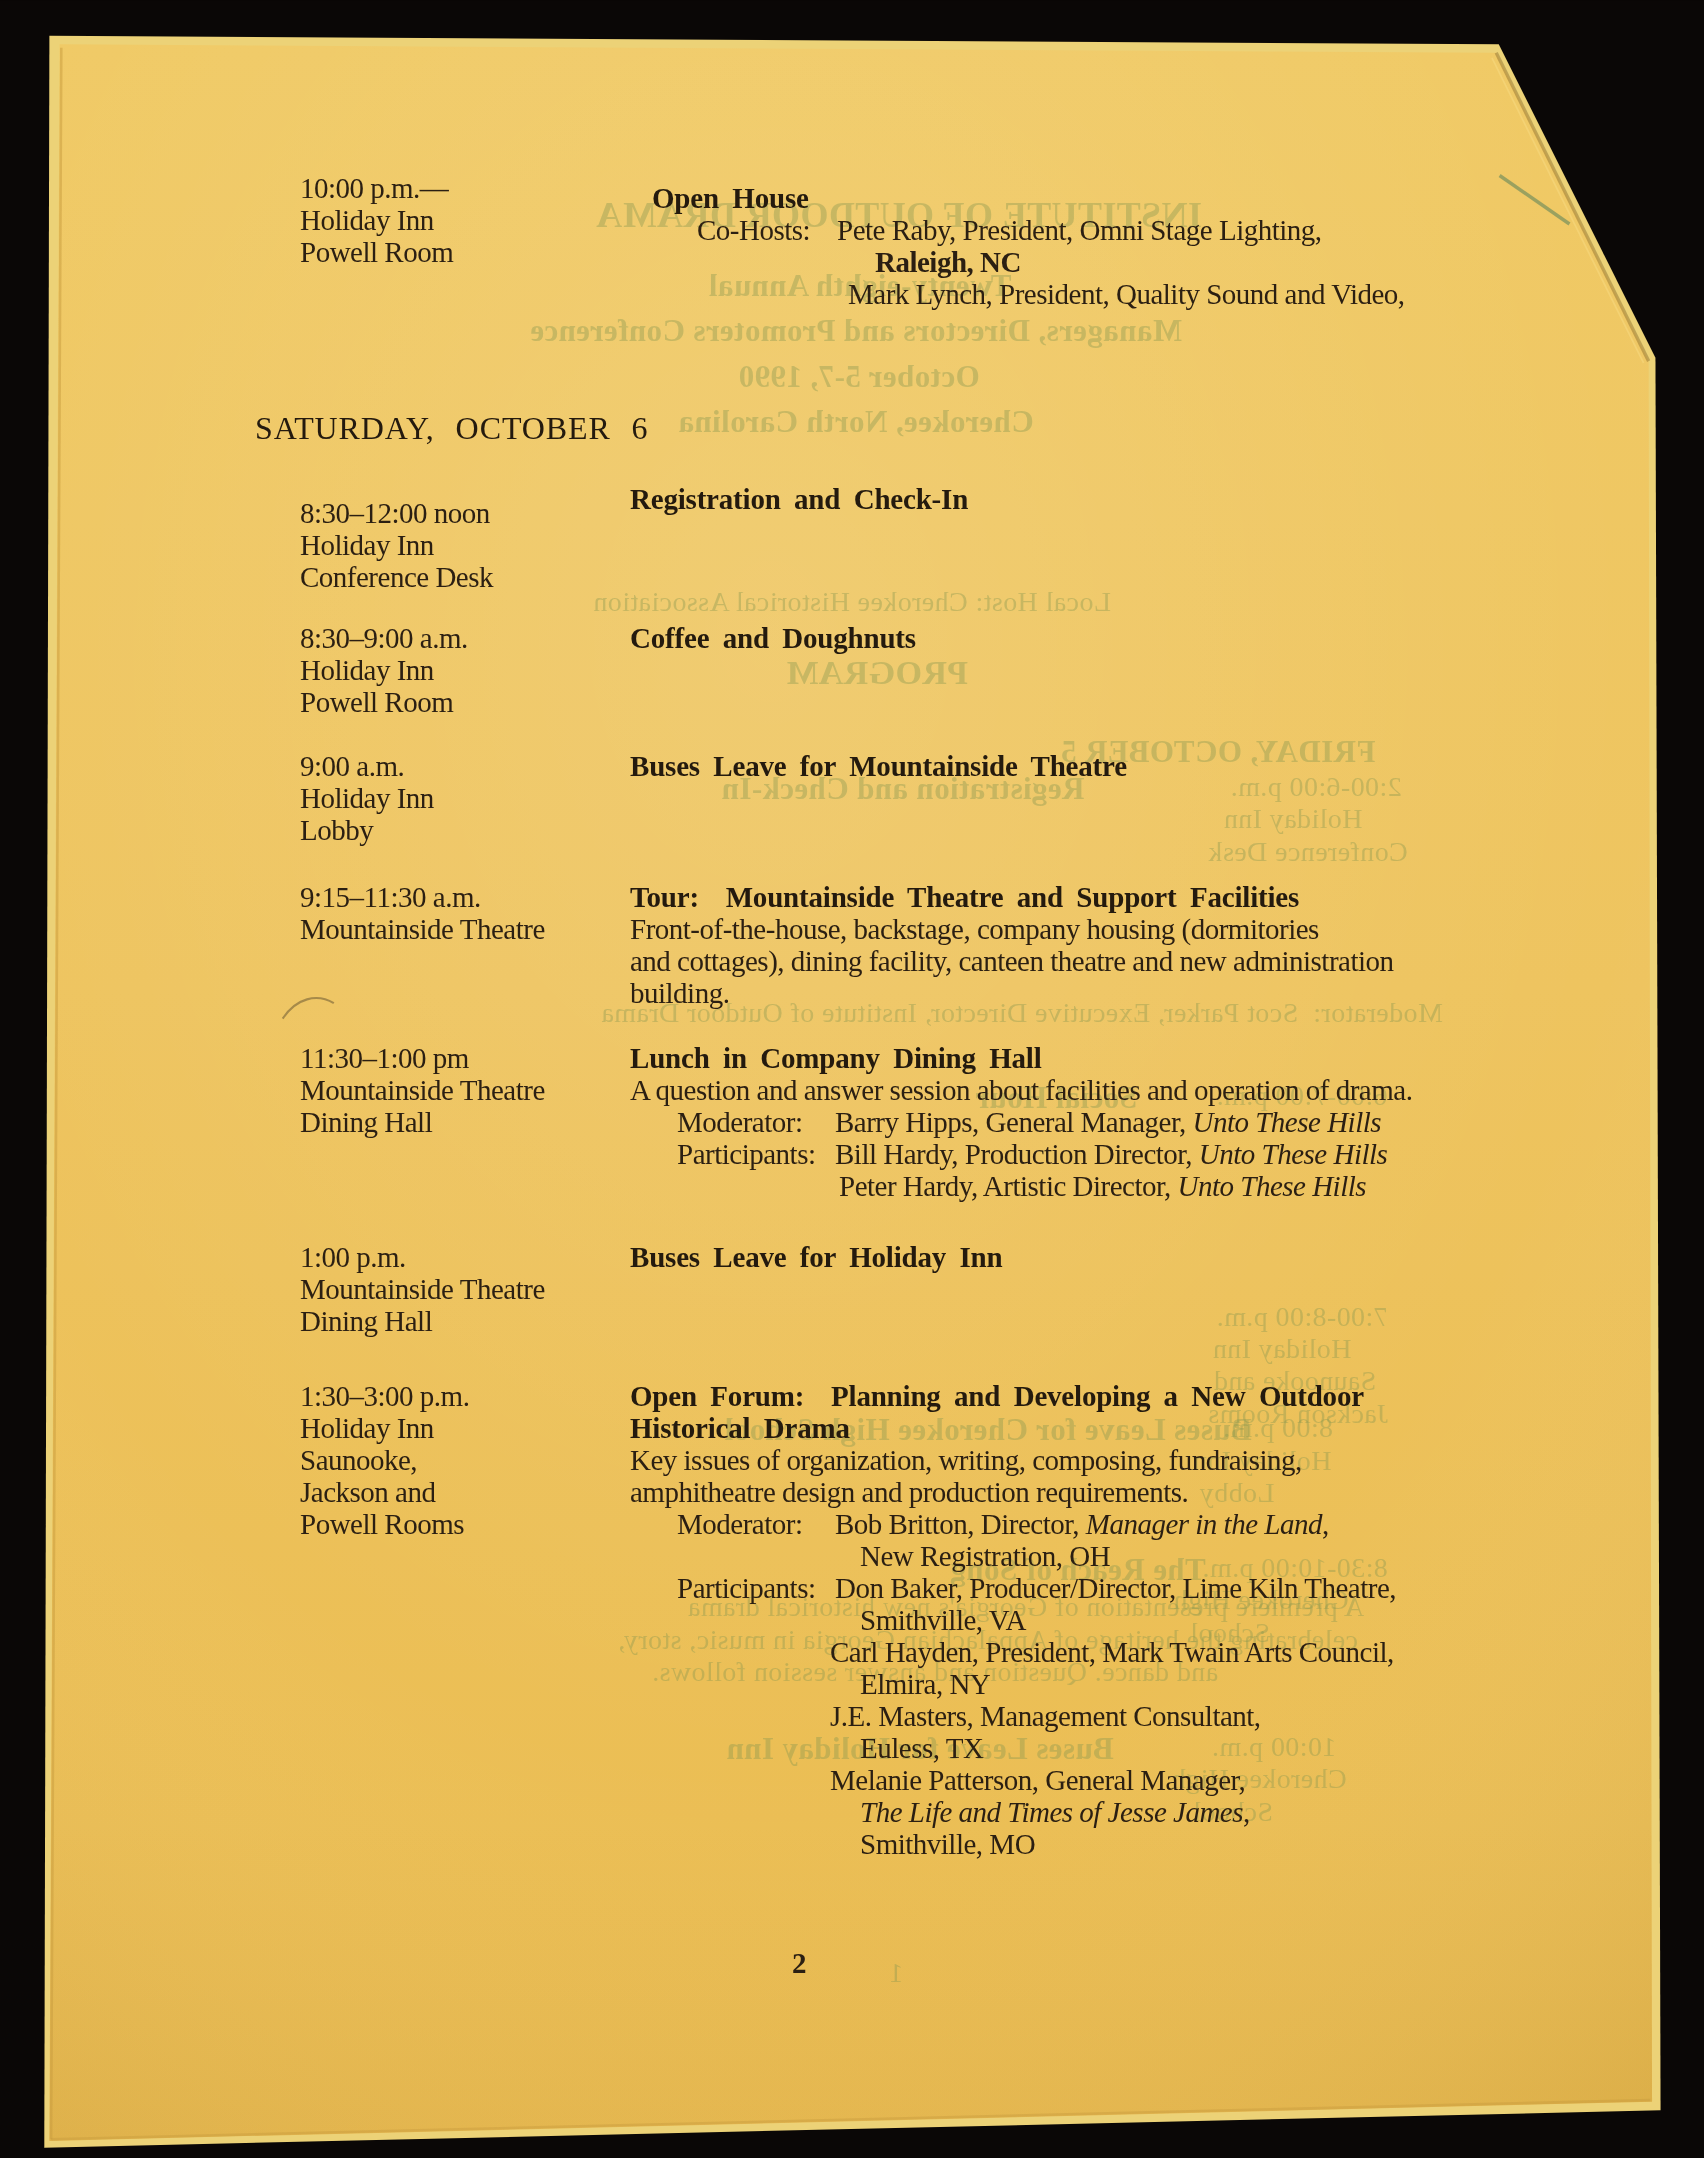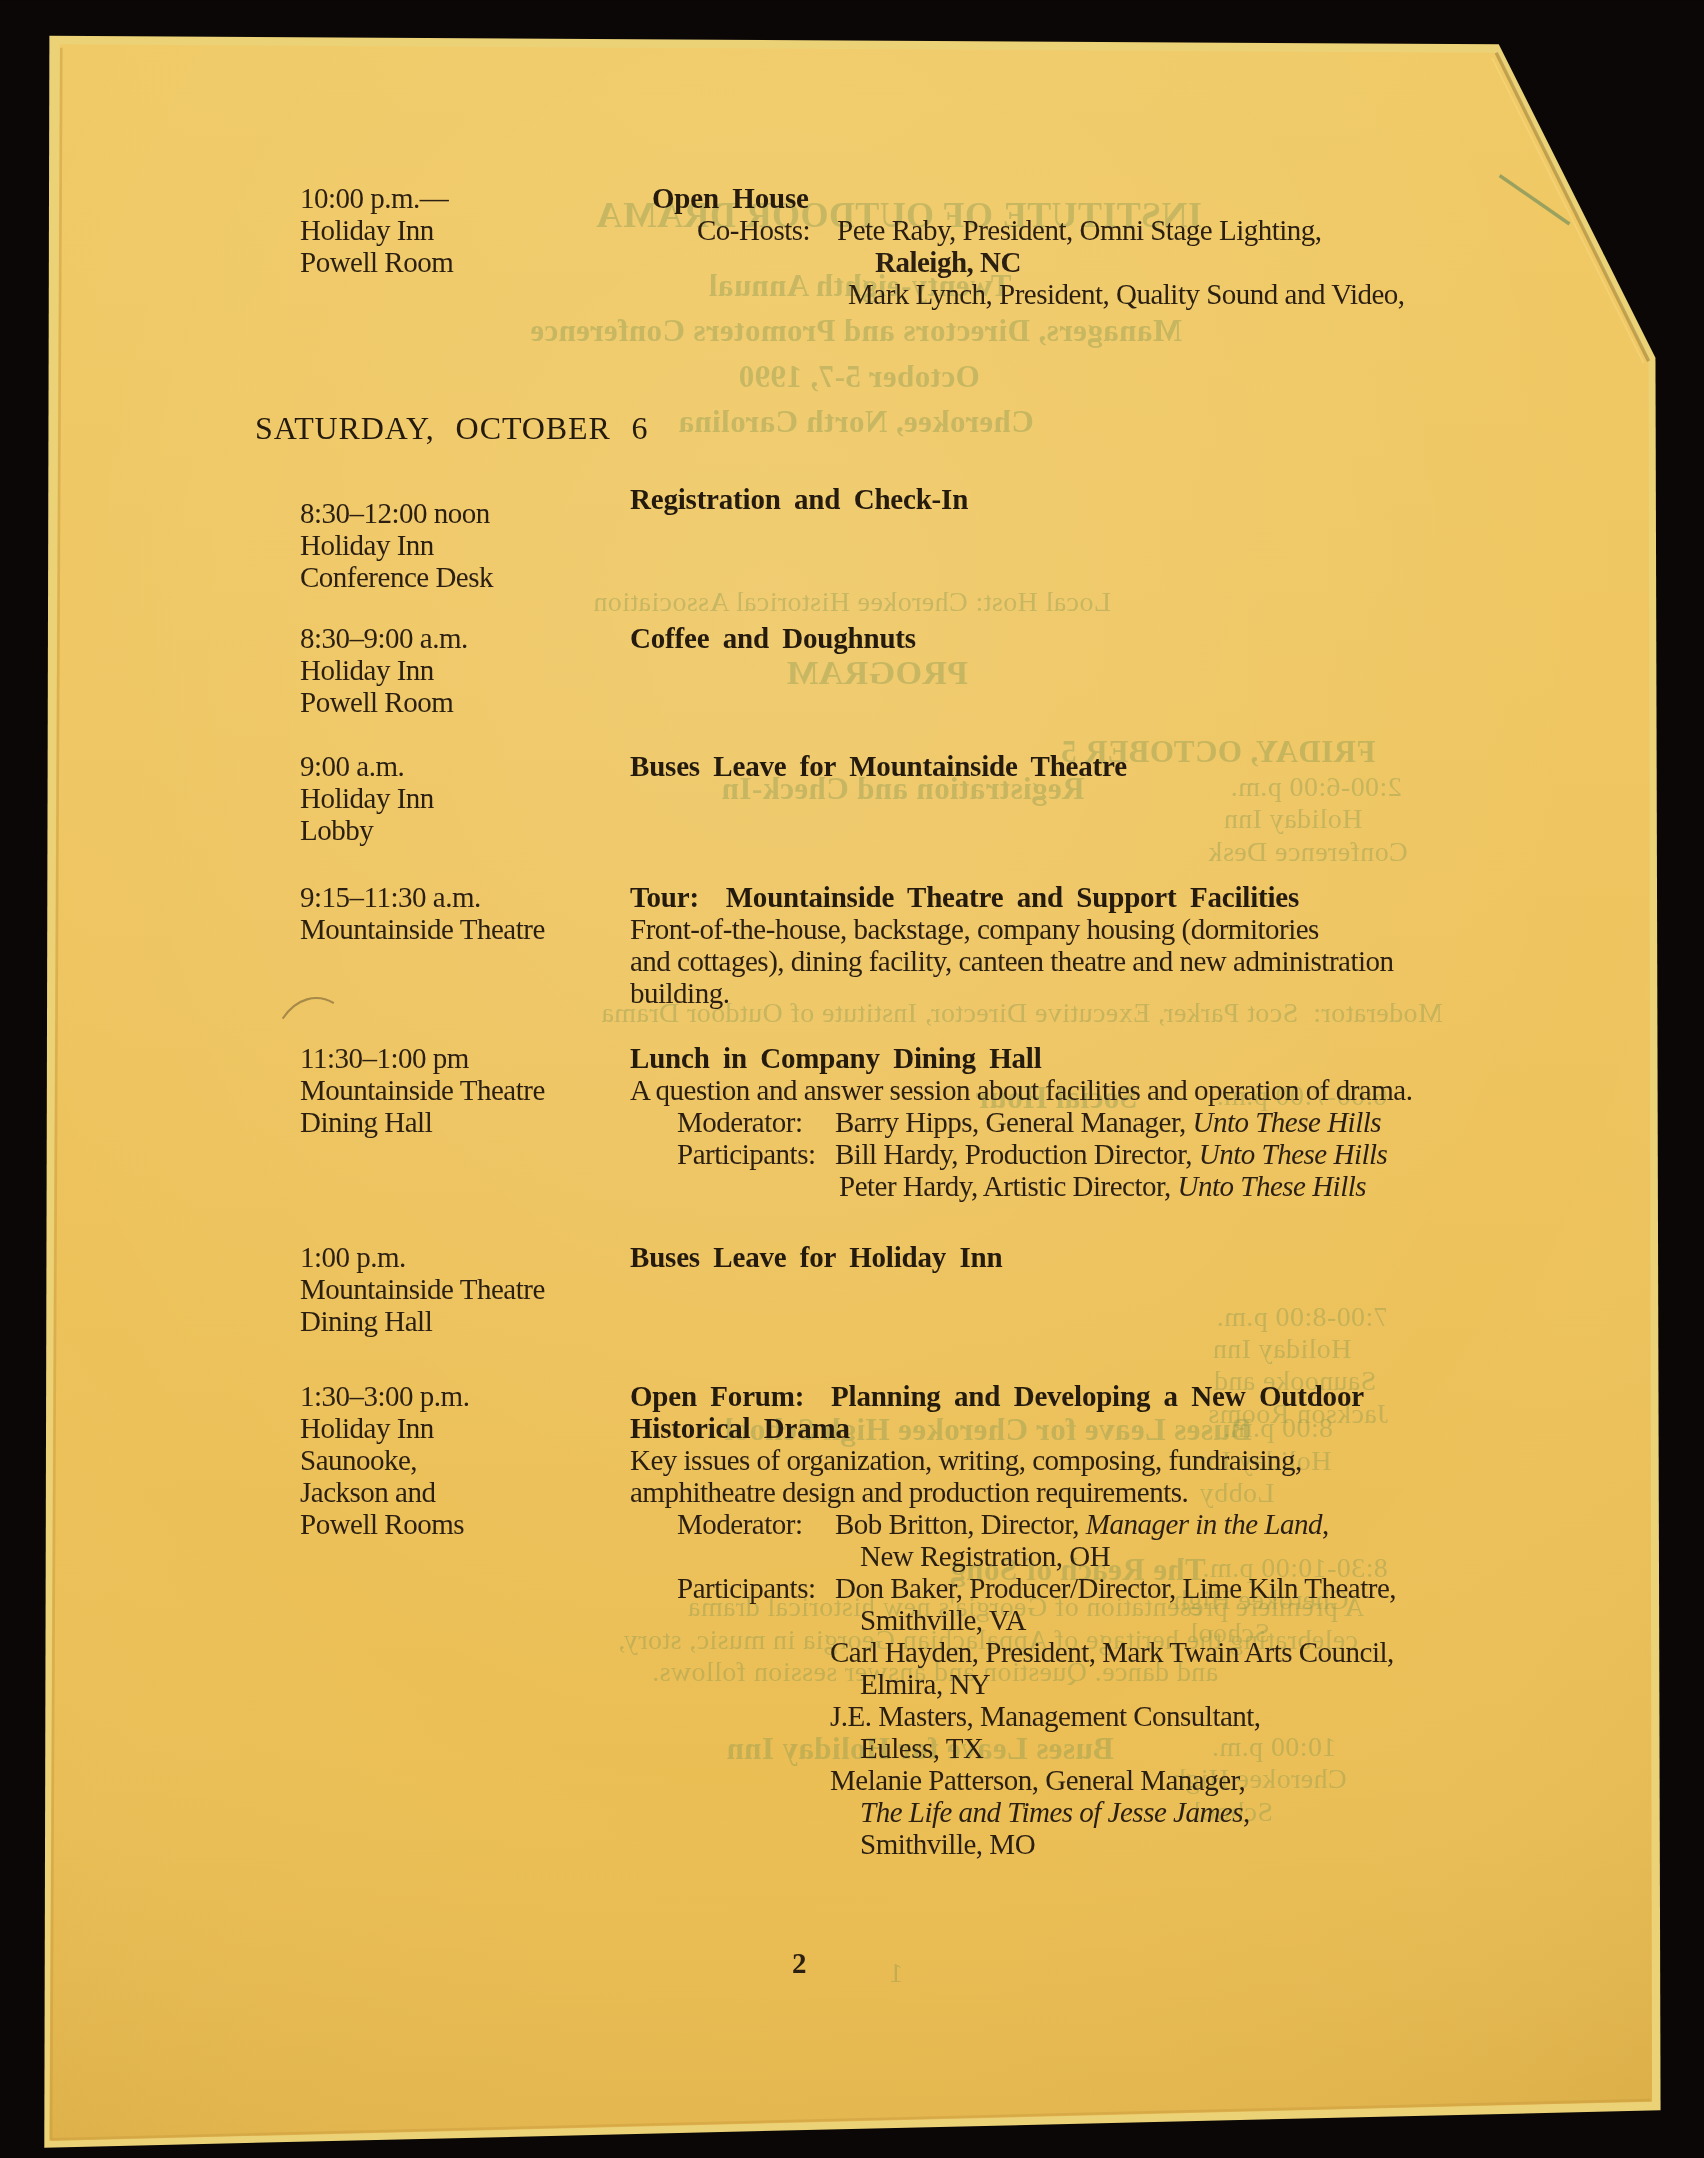--- a/index.html
+++ b/index.html
@@ -122,21 +122,21 @@
       <span class="bleed" style="left: 1274px; top: 1731px; font-size: 28px;">10:00 p.m.</span>
       <span class="bleed" style="left: 920px; top: 1731px; font-size: 31px; font-weight: bold;">Buses Leave for Holiday Inn</span>
       <span class="bleed" style="left: 1259px; top: 1763px; font-size: 28px;">Cherokee High</span>
       <span class="bleed" style="left: 1233px; top: 1796px; font-size: 28px;">School</span>
       <span class="bleed" style="left: 896px; top: 1957px; font-size: 28px;">1</span>
     </div>
 
   <div id="text-layer">
     <div id="section-heading">SATURDAY, OCTOBER 6</div>
     <div id="page-number">2</div>
-  <div class="col" style="left: 300px; top: 182px; line-height: 32px;">
+  <div class="col" style="left: 300px; top: 172px; line-height: 32px;">
         <div class="l">10:00 p.m.—</div>
         <div class="l">Holiday Inn</div>
         <div class="l">Powell Room</div>
       </div>
       <div class="col" style="left: 652px; top: 182px; line-height: 32px;">
         <div class="l t-title"><span>Open House</span></div>
         <div class="l p-role-a"><span class="lbl">Co-Hosts:</span><span>Pete Raby, President, Omni Stage Lighting,</span></div>
         <div class="l p-cont-a2"><span>Raleigh, NC</span></div>
         <div class="l p-cont-a1"><span>Mark Lynch, President, Quality Sound and Video,</span></div>
       </div>

